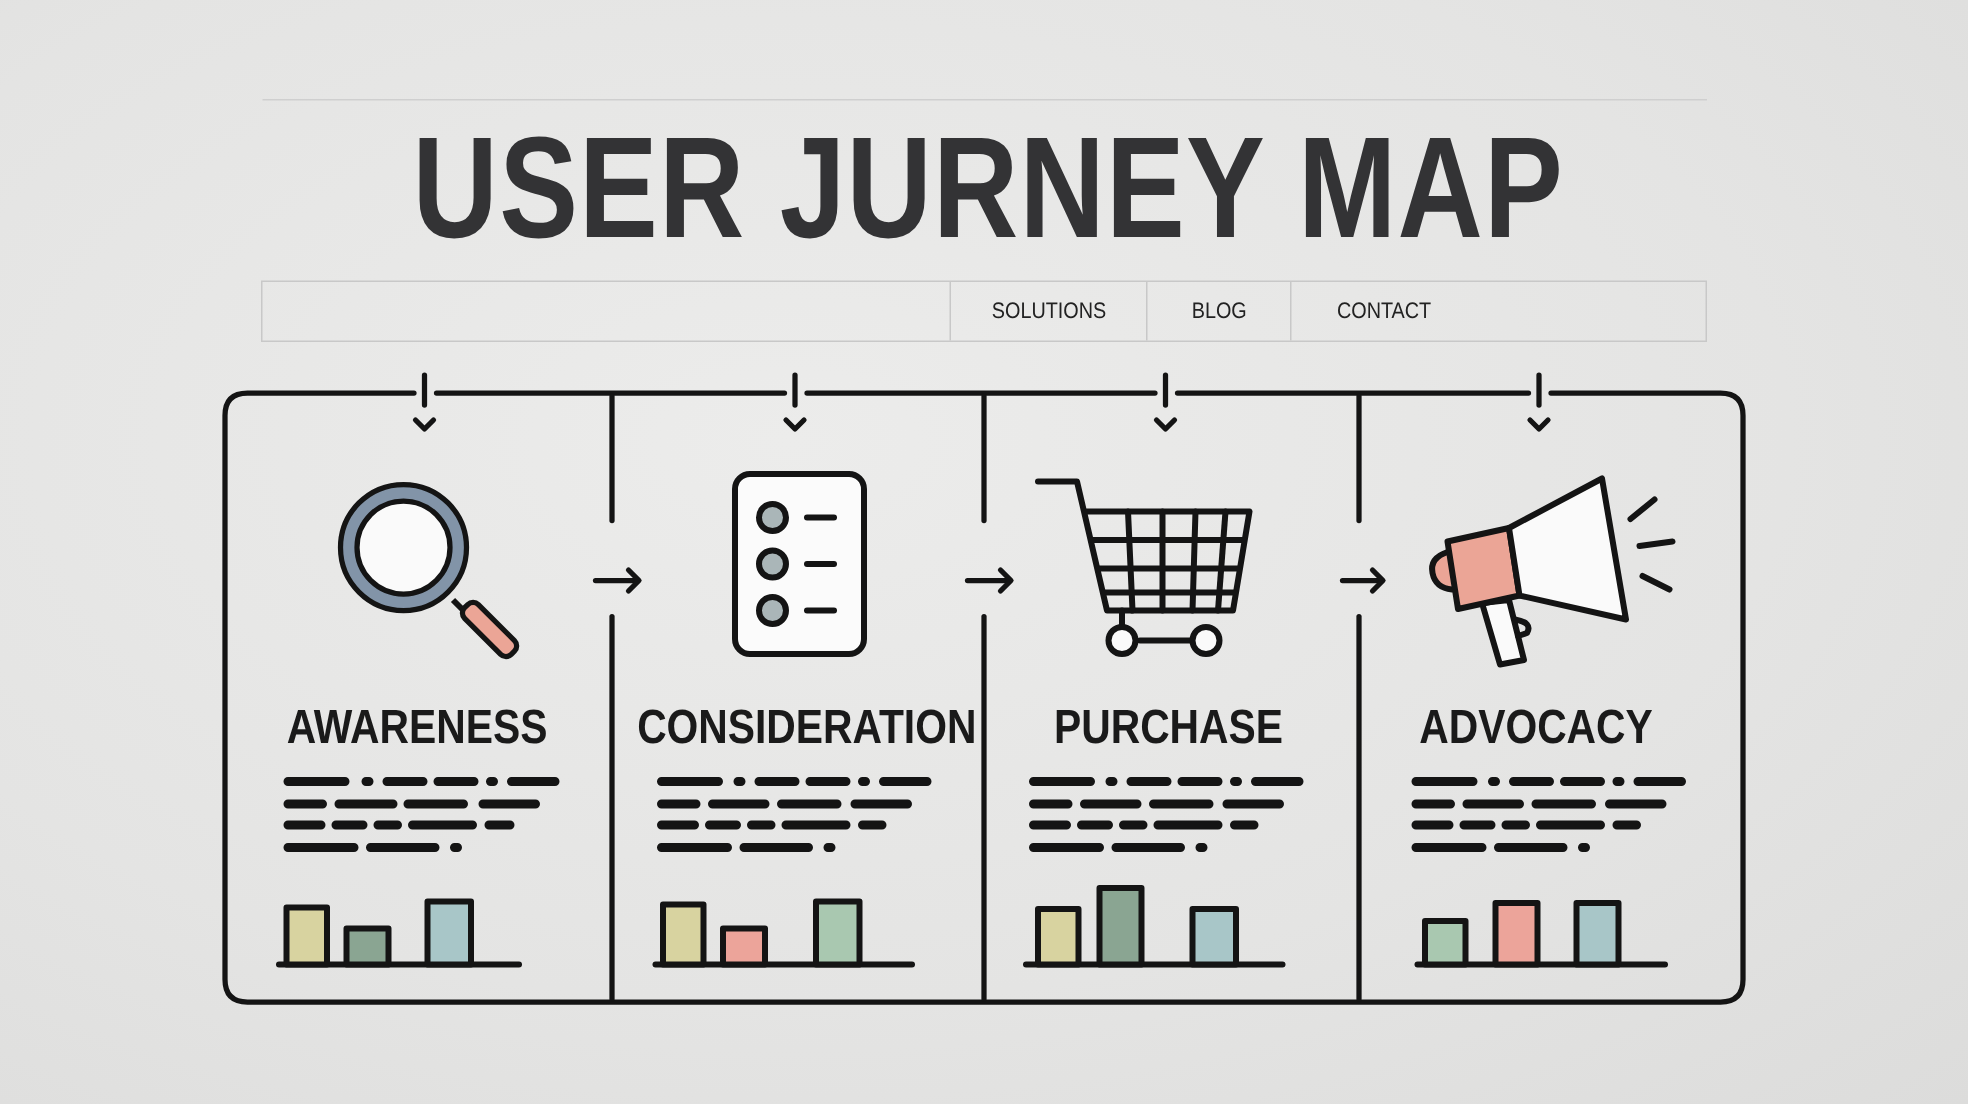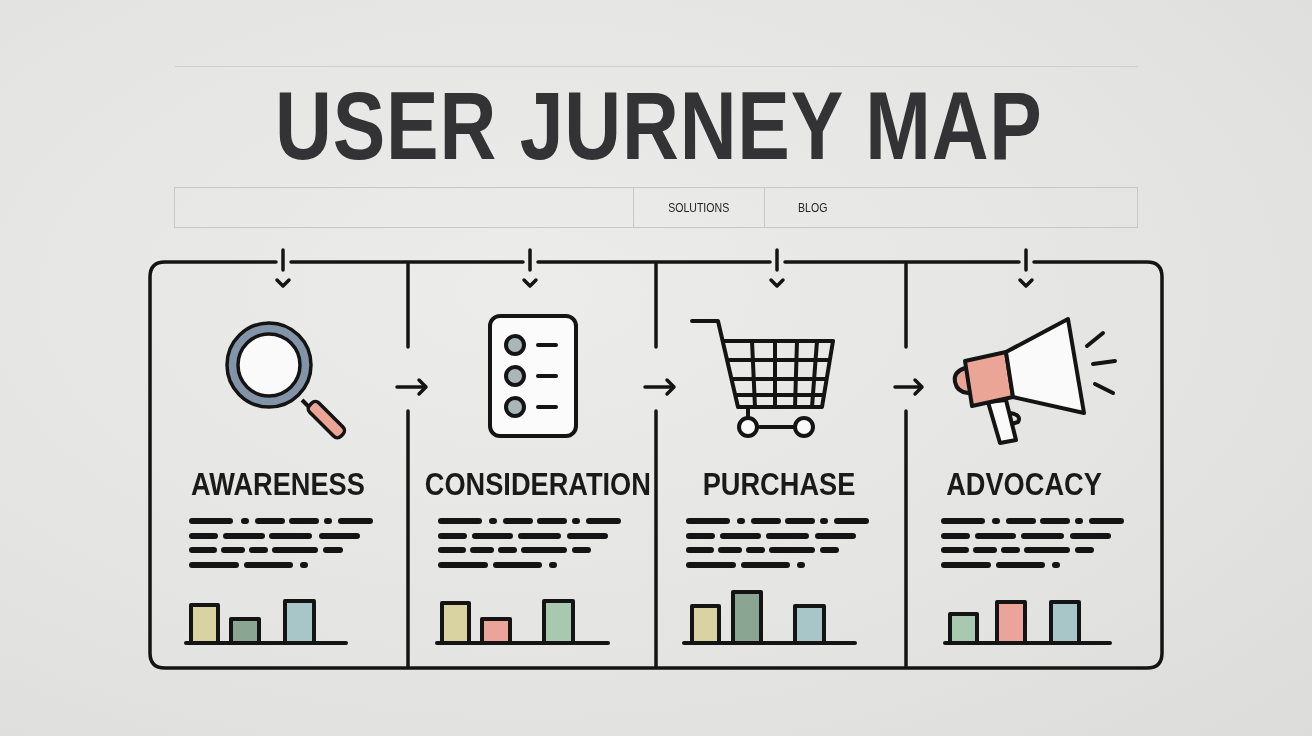--- a/index.html
+++ b/index.html
@@ -17,21 +17,21 @@
     font-size: 96px; line-height: 96px; color: #333335;
     letter-spacing: 1px; transform: scaleX(0.82); transform-origin: 672px 0;
   }
   .nav {
     position: absolute; left: 174px; top: 187px; width: 964px; height: 41px;
     border: 1px solid #c8c8c8; display: flex;
   }
   .nav-spacer { width: 459px; border-right: 1px solid #c8c8c8; }
   .nav-item {
     display: flex; align-items: center; justify-content: center;
-    font-size: 12px; color: #222; border-right: 1px solid #c8c8c8;
+    font-size: 15px; color: #222; border-right: 1px solid #c8c8c8;
     transform-origin: center;
   }
   .nav-item span { display: inline-block; transform: scaleX(0.88); }
   .nav-item:last-child { border-right: none; }
 
   .board { position: absolute; left: 0; top: 0; width: 1312px; height: 736px; }
   .stage-title {
     position: absolute; top: 466px; font-weight: bold; font-size: 32px; color: #1a1a1a;
     text-align: center; width: 250px; transform: scaleX(0.85);
   }
@@ -42,20 +42,23 @@
 <div class="top-rule"></div>
 <div class="title">USER JURNEY MAP</div>
 
 <div class="nav">
   <div class="nav-spacer"></div>
   <div class="nav-item" style="width:131px">
       <span>SOLUTIONS</span>
     </div>
   <div class="nav-item" style="width:96px">
       <span>BLOG</span>
+    </div>
+  <div class="nav-item" style="width:123px">
+      <span>CONTACT</span>
     </div>
 </div>
 
 <svg class="board" viewBox="0 0 1312 736" width="1312" height="736">
   <g fill="none" stroke="#141414" stroke-width="3.5" stroke-linecap="round" stroke-linejoin="round">
 
     <path d="M276 262 H165 Q150 262 150 277 V653 Q150 668 165 668 H1147 Q1162 668 1162 653 V277 Q1162 262 1147 262 H1034"></path>
     <path d="M291 262 H523"></path>
       <path d="M538 262 H770"></path>
       <path d="M785 262 H1019"></path>

